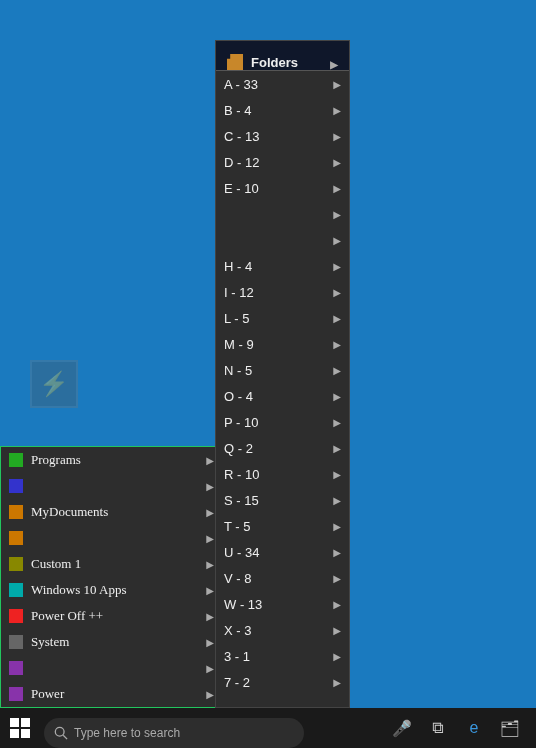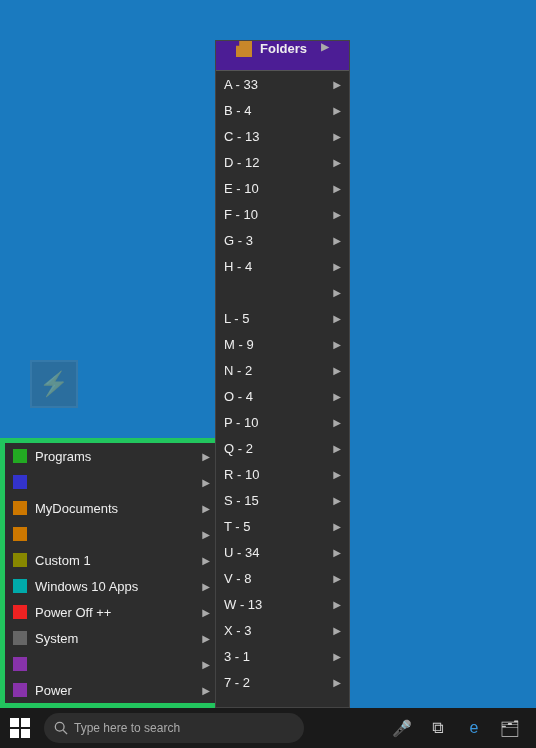--- a/index.html
+++ b/index.html
@@ -25,21 +25,21 @@
 
     
     .taskbar {
       position: absolute;
       bottom: 0;
       left: 0;
       width: 100%;
       height: 40px;
       background: #1a1a1a;
       display: flex;
-      align-items: center;
+      align-items: flex-end;
       z-index: 100;
     }
     .taskbar-start {
       width: 40px;
       height: 40px;
       display: flex;
       align-items: center;
       justify-content: center;
       background: transparent;
       cursor: pointer;
@@ -106,22 +106,23 @@
       font-size: 24px;
     }
 
     
     .context-menu {
       position: absolute;
       left: 0;
       bottom: 40px;
       width: 223px;
       background: #2d2d2d;
-      border: 5px solid #22c55e;
+      border: 1px solid #22c55e;
       z-index: 50;
+      font-family: Liberation Serif, serif;
     }
     .menu-item {
       display: flex;
       align-items: center;
       height: 26px;
       padding: 0 8px;
       cursor: pointer;
       position: relative;
       color: #eee;
     }
@@ -149,24 +150,24 @@
       top: 40px;
       width: 135px;
       background: #2d2d2d;
       border: 1px solid #444;
       z-index: 50;
       bottom: 40px;
       overflow-y: auto;
     }
     .folders-header {
       display: flex;
-      align-items: flex-start;
+      align-items: flex-end;
       height: 30px;
-      padding: 0 20px;
-      background: #4c1d95;
+      padding: 0 11px;
+      background: #0f172a;
       border-bottom: 1px solid #555;
       color: #eee;
       font-size: 13px;
       font-weight: bold;
     }
     .folders-header .folder-icon {
       width: 16px;
       height: 16px;
       margin-right: 8px;
       background: #c8872a;
@@ -280,44 +281,43 @@
     </div>
     <div class="folder-item">
       <span class="item-label">D - 12</span>
       <span class="arrow">▶</span>
     </div>
     <div class="folder-item">
       <span class="item-label">E - 10</span>
       <span class="arrow">▶</span>
     </div>
     <div class="folder-item">
-      <span class="item-label">F - 10</span>
-      <span class="arrow">▶</span>
-    </div>
-    <div class="folder-item">
-      <span class="item-label">G - 3</span>
+      <span class="arrow">▶</span>
+    </div>
+    <div class="folder-item">
       <span class="arrow">▶</span>
     </div>
     <div class="folder-item">
       <span class="item-label">H - 4</span>
       <span class="arrow">▶</span>
     </div>
     <div class="folder-item">
+      <span class="item-label">I - 12</span>
       <span class="arrow">▶</span>
     </div>
     <div class="folder-item">
       <span class="item-label">L - 5</span>
       <span class="arrow">▶</span>
     </div>
     <div class="folder-item">
       <span class="item-label">M - 9</span>
       <span class="arrow">▶</span>
     </div>
     <div class="folder-item">
-      <span class="item-label">N - 2</span>
+      <span class="item-label">N - 5</span>
       <span class="arrow">▶</span>
     </div>
     <div class="folder-item">
       <span class="item-label">O - 4</span>
       <span class="arrow">▶</span>
     </div>
     <div class="folder-item">
       <span class="item-label">P - 10</span>
       <span class="arrow">▶</span>
     </div>

